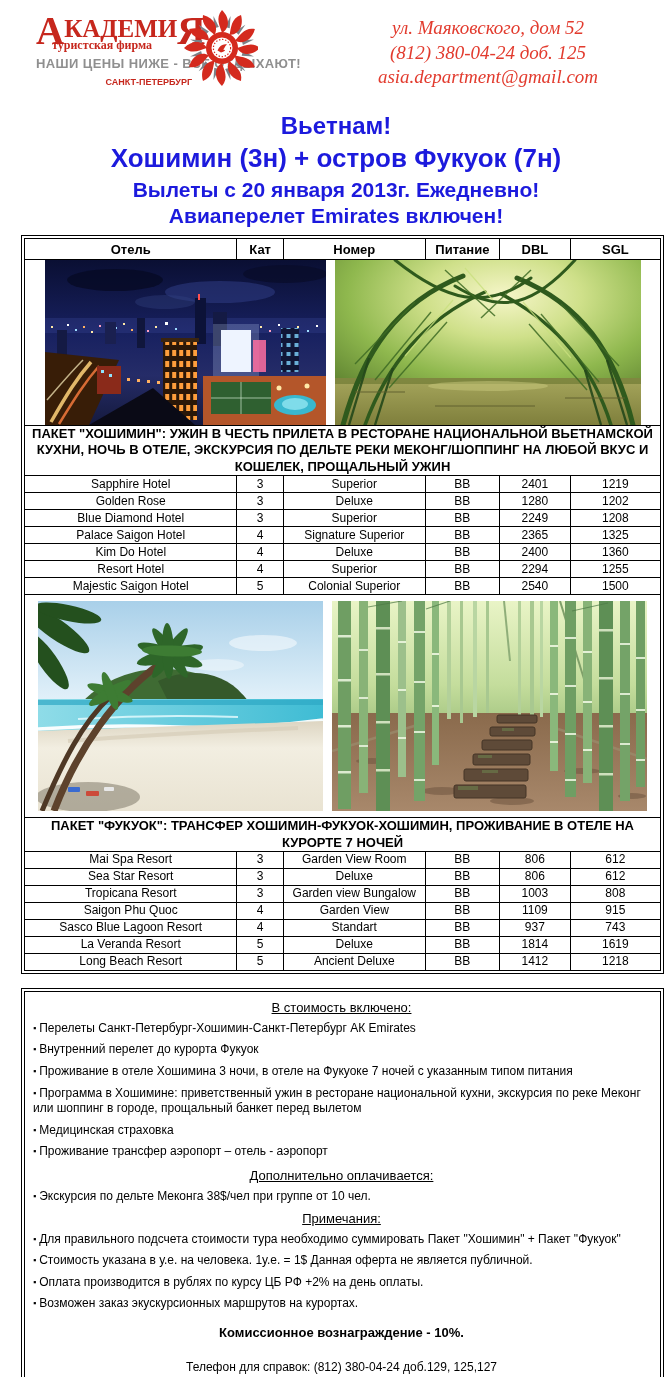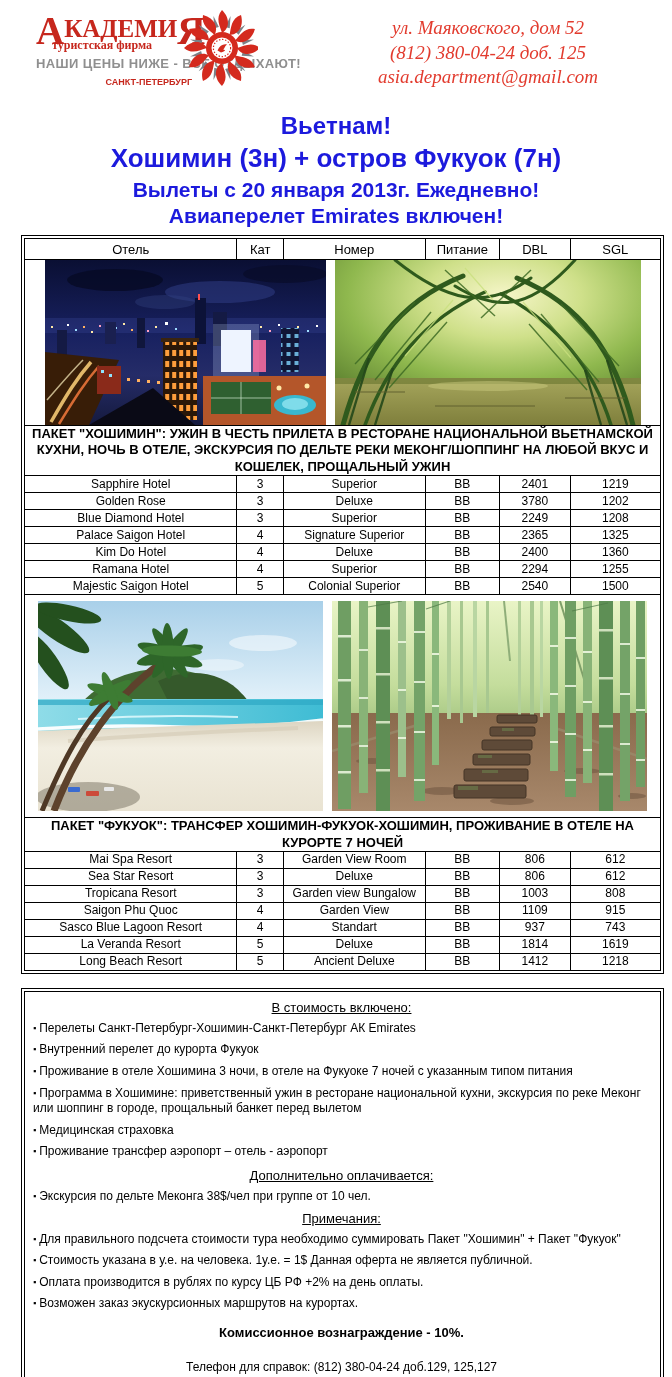--- a/index.html
+++ b/index.html
@@ -25,21 +25,21 @@
   .t3{font-size:21px;margin:0 0 2px;}
   .t4{font-size:21px;margin:0;}
 
   
   .frame{width:637px;margin-left:21px;border:1px solid #000;padding:2px;background:#fff;}
   .frame-inner{border:1px solid #000;}
 
   
   table.price{width:100%;border-collapse:collapse;}
   table.price th,table.price td{border:1px solid #000;text-align:center;padding:0 2px;}
-  table.price th{font-size:13px;height:20px;font-weight:normal;}
+  table.price th{font-size:13px;height:20px;font-weight:bold;}
   td.imgcell{padding:4px 0;}
   .imgrow{display:flex;justify-content:center;align-items:flex-start;gap:9px;}
   td.pkg{font-weight:bold;font-size:13px;line-height:1.26;padding:3px 16px;}
   tr.drow td{font-size:12px;height:16px;line-height:15px;}
 
   
   .notes{margin-top:14px;}
   .notes .frame-inner{padding:2px 10px 8px 8px;font-size:12px;}
   .nhead{text-align:center;font-weight:normal;font-size:13px;text-decoration:underline;margin:6px 0 5px;}
   .bullet{margin:6px 0;line-height:1.3;}
@@ -333,21 +333,21 @@
             <td>Superior</td>
             <td>BB</td>
             <td>2401</td>
             <td>1219</td>
           </tr>
         <tr class="drow">
             <td>Golden Rose</td>
             <td>3</td>
             <td>Deluxe</td>
             <td>BB</td>
-            <td>3780</td>
+            <td>1280</td>
             <td>1202</td>
           </tr>
         <tr class="drow">
             <td>Blue Diamond Hotel</td>
             <td>3</td>
             <td>Superior</td>
             <td>BB</td>
             <td>2249</td>
             <td>1208</td>
           </tr>
@@ -361,21 +361,21 @@
           </tr>
         <tr class="drow">
             <td>Kim Do Hotel</td>
             <td>4</td>
             <td>Deluxe</td>
             <td>BB</td>
             <td>2400</td>
             <td>1360</td>
           </tr>
         <tr class="drow">
-            <td>Ramana Hotel</td>
+            <td>Resort Hotel</td>
             <td>4</td>
             <td>Superior</td>
             <td>BB</td>
             <td>2294</td>
             <td>1255</td>
           </tr>
         <tr class="drow">
             <td>Majestic Saigon Hotel</td>
             <td>5</td>
             <td>Colonial Superior</td>

